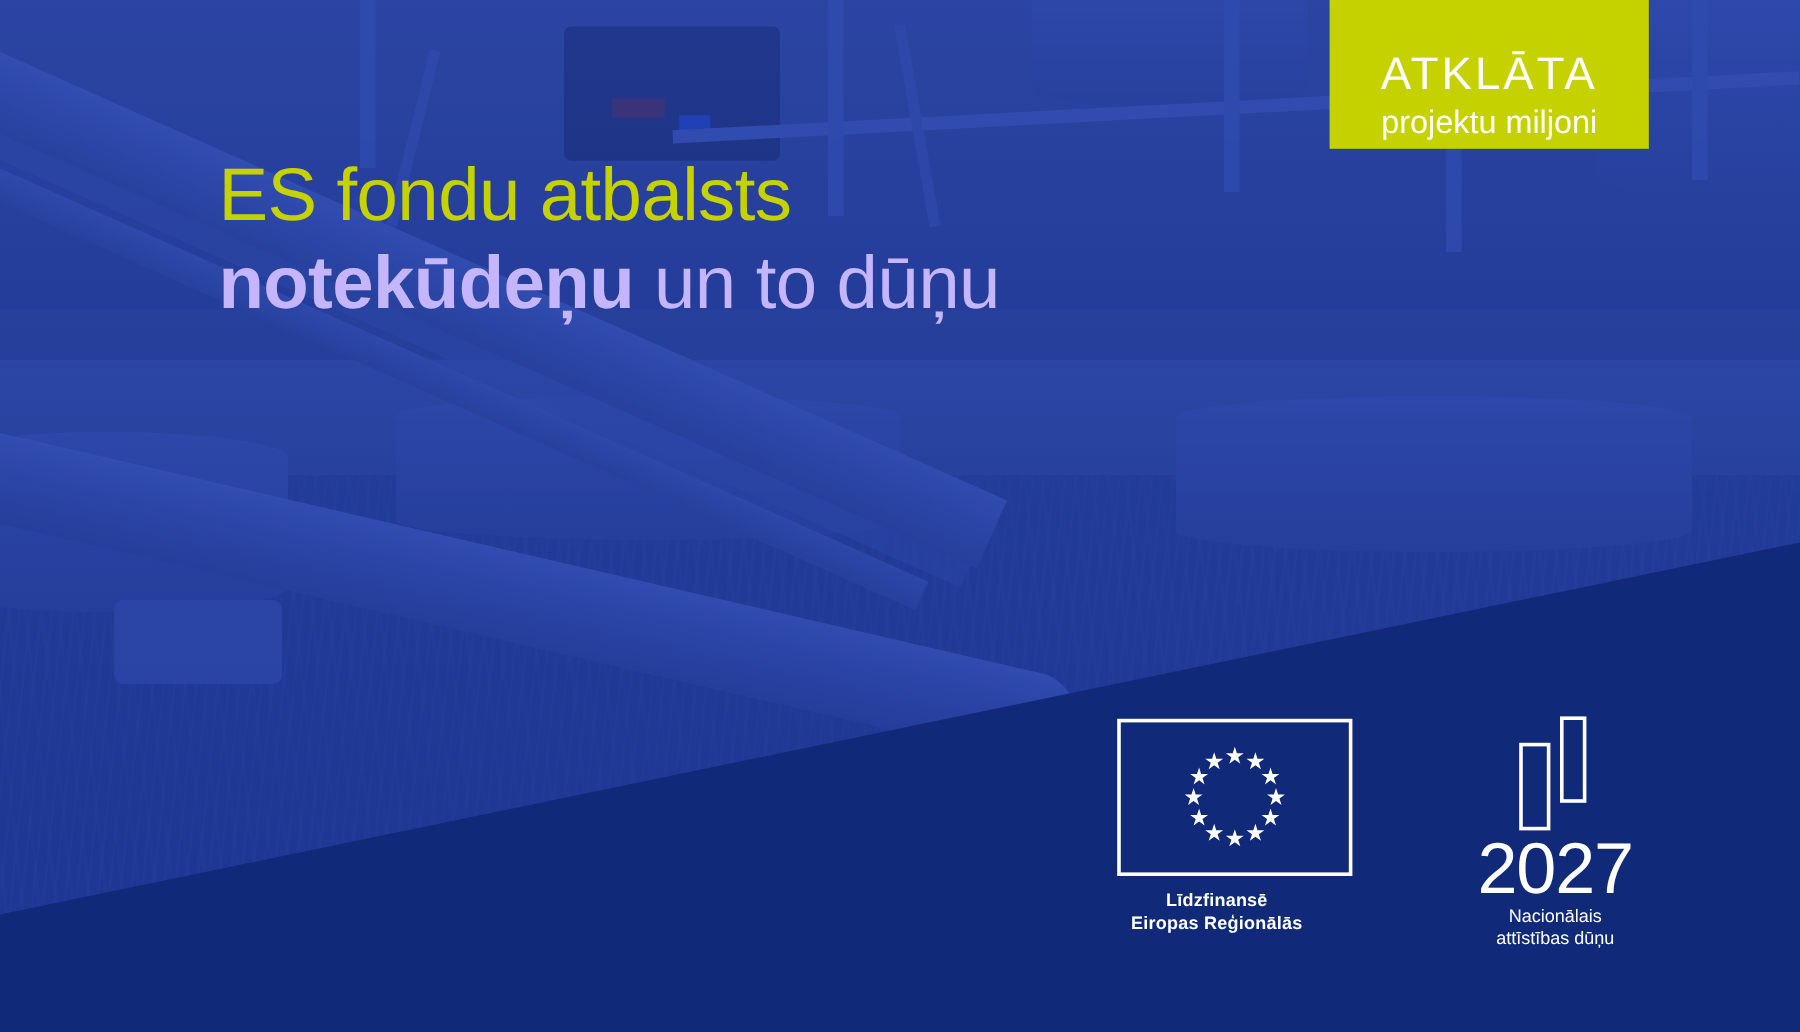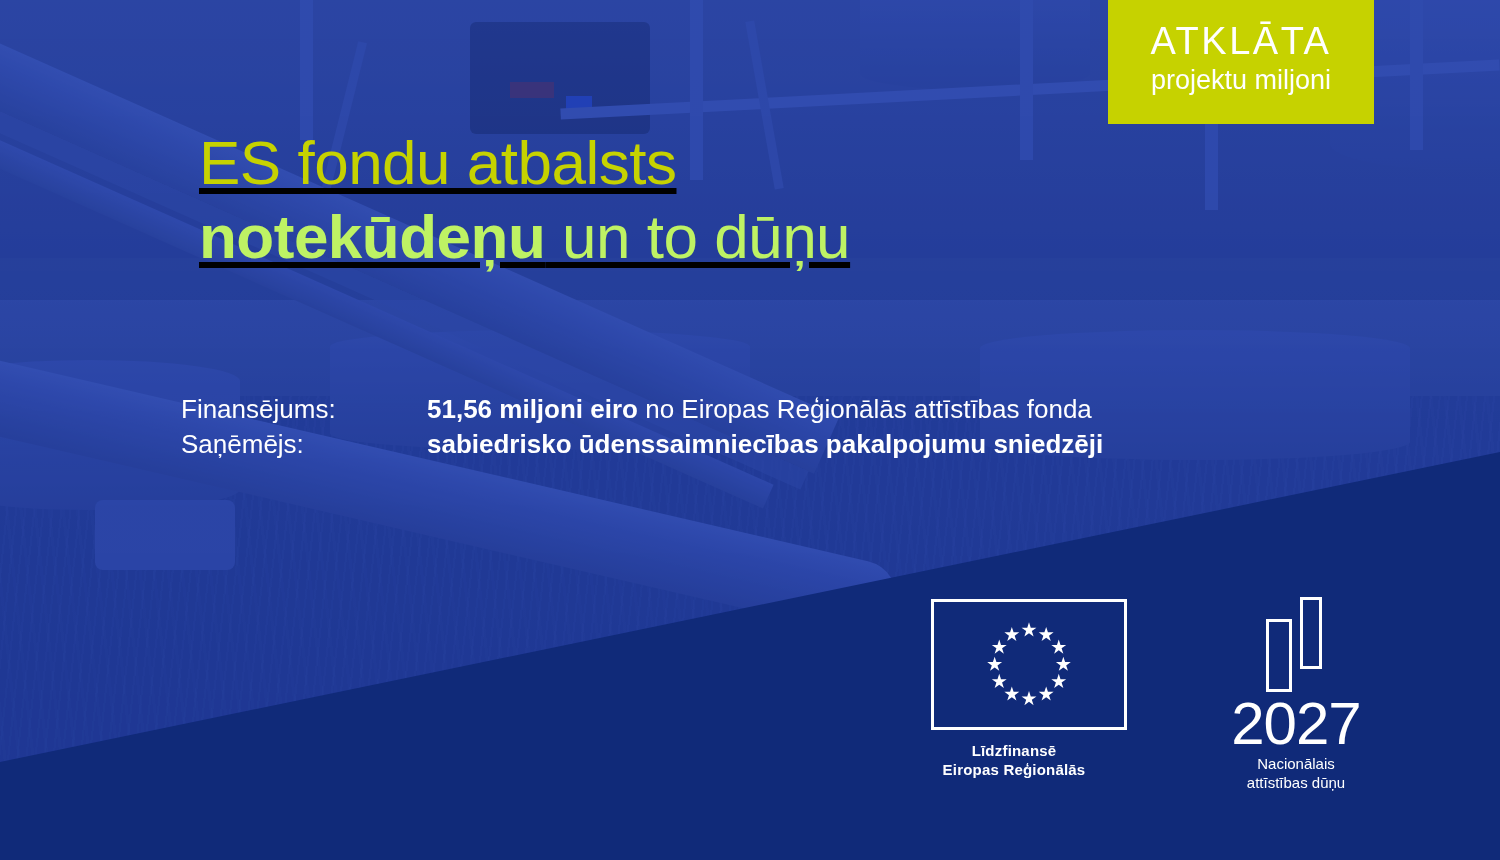--- a/index.html
+++ b/index.html
@@ -93,22 +93,22 @@
     box-sizing:border-box;padding-bottom:4px;
   }
   .badge .b1{
     color:#ffffff;font-size:38px;letter-spacing:2.5px;line-height:1.05;font-weight:400;
   }
   .badge .b2{
     color:#ffffff;font-size:27px;line-height:1.3;font-weight:400;margin-top:2px;
   }
 
   
-  .headline{position:absolute;left:199px;top:126px;width:1200px;text-decoration:underline;}
-  .h-line{color:#bef264;font-size:62px;line-height:74px;letter-spacing:-0.5px;white-space:nowrap;}
+  .headline{position:absolute;left:182px;top:126px;width:1200px;}
+  .h-line{color:#c4b5fd;font-size:62px;line-height:74px;letter-spacing:-0.5px;white-space:nowrap;}
   .h-line.l1{color:#c6d200;}
   .h-line b{font-weight:700;}
   .h-line span.reg{font-weight:400;}
 
   
   .meta{position:absolute;left:181px;top:392px;}
   .meta-row{display:flex;align-items:baseline;line-height:35px;white-space:nowrap;}
   .meta-label{color:#ffffff;font-size:26px;font-weight:400;width:246px;flex:0 0 246px;}
   .meta-value{color:#ffffff;font-size:26px;font-weight:400;}
   .meta-value b{font-weight:700;}
@@ -174,40 +174,30 @@
 
     <div class="strut" style="left:340px;top:40px;width:9px;height:150px;transform:rotate(14deg);"></div>
     <div class="strut" style="left:760px;top:20px;width:9px;height:170px;transform:rotate(-10deg);"></div>
     <div class="strut" style="left:95px;top:500px;width:140px;height:70px;border-radius:8px;"></div>
   </div>
   <div class="wash"></div>
   <div class="wash2"></div>
 
   <div class="wedge" style="background: rgb(16, 42, 121);"></div>
 
-  <div class="badge" style="background: rgb(198, 210, 0);">
+  <div class="badge" style="background: rgb(198, 210, 0); justify-content: flex-end;">
     <div class="b1">ATKLĀTA</div>
     <div class="b2">projektu miljoni</div>
   </div>
 
   <div class="headline">
     <div class="h-line l1" style="color: rgb(198, 210, 0);">ES fondu atbalsts</div>
     <div class="h-line"><b>notekūdeņu</b><span class="reg"> un to dūņu</span></div>
   </div>
 
-  <div class="meta">
-    <div class="meta-row">
-      <div class="meta-label">Finansējums:</div>
-      <div class="meta-value"><b>51,56 miljoni eiro</b><span> no Eiropas Reģionālās attīstības fonda</span></div>
-    </div>
-    <div class="meta-row">
-      <div class="meta-label">Saņēmējs:</div>
-      <div class="meta-value"><b>sabiedrisko ūdenssaimniecības pakalpojumu sniedzēji</b><span></span></div>
-    </div>
-  </div>
 
   <div class="eu-logo">
     <div class="eu-flag">
       <svg class="eu-stars" viewBox="0 0 196 131">
         <g fill="#ffffff" id="eu-star-group">
             <polygon points="98.00,21.30 99.84,26.97 105.80,26.97 100.98,30.47 102.82,36.13 98.00,32.63 93.18,36.13 95.02,30.47 90.20,26.97 96.16,26.97"></polygon>
             <polygon points="116.00,26.12 117.84,31.79 123.80,31.79 118.98,35.29 120.82,40.96 116.00,37.45 111.18,40.96 113.02,35.29 108.20,31.79 114.16,31.79"></polygon>
             <polygon points="129.18,39.30 131.02,44.97 136.98,44.97 132.16,48.47 134.00,54.13 129.18,50.63 124.36,54.13 126.20,48.47 121.38,44.97 127.34,44.97"></polygon>
             <polygon points="134.00,57.30 135.84,62.97 141.80,62.97 136.98,66.47 138.82,72.13 134.00,68.63 129.18,72.13 131.02,66.47 126.20,62.97 132.16,62.97"></polygon>
             <polygon points="129.18,75.30 131.02,80.97 136.98,80.97 132.16,84.47 134.00,90.13 129.18,86.63 124.36,90.13 126.20,84.47 121.38,80.97 127.34,80.97"></polygon>

